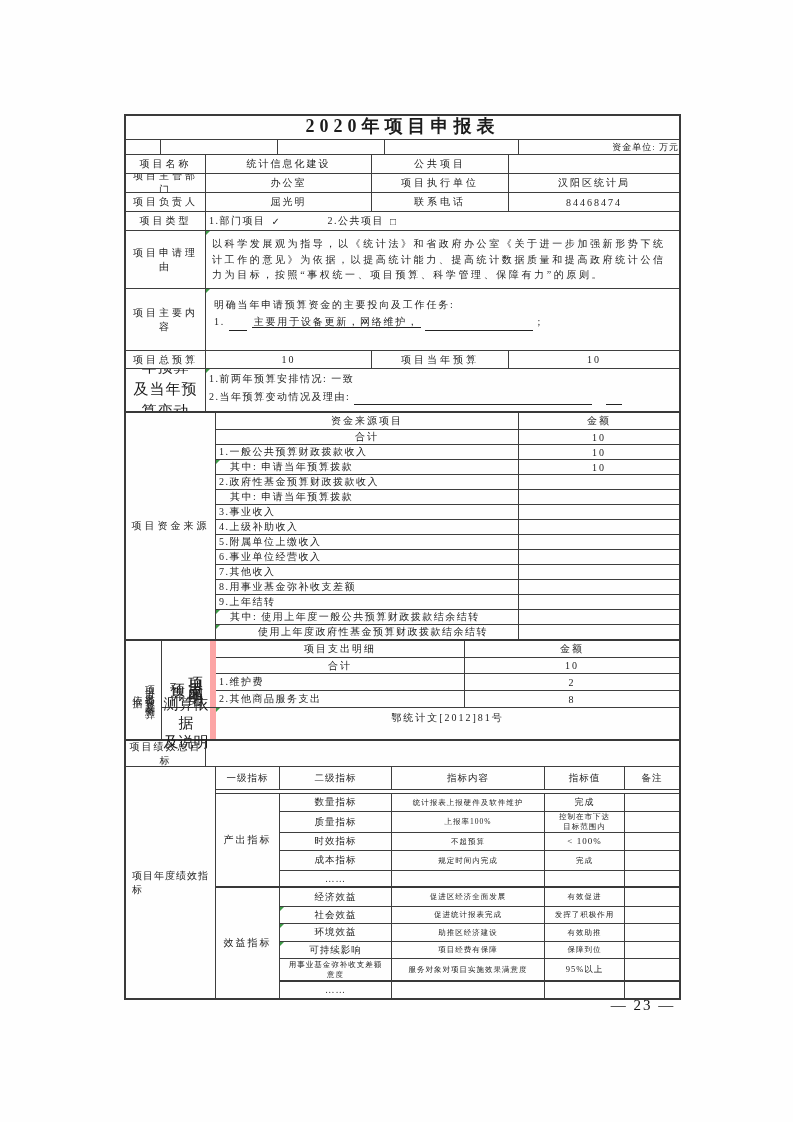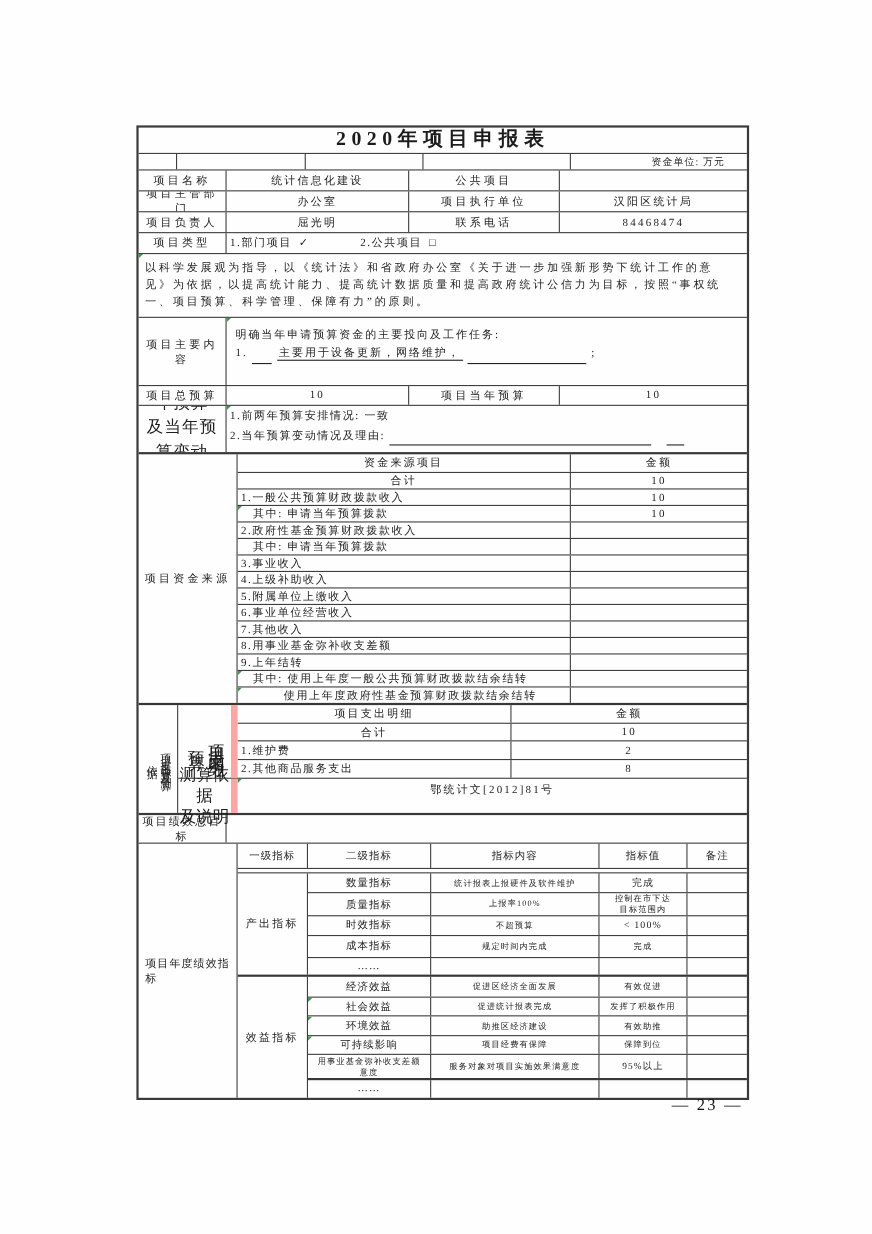--- a/index.html
+++ b/index.html
@@ -17,21 +17,21 @@
   .cell.left{justify-content:flex-start;text-align:left;letter-spacing:1.5px;}
   .lbl{letter-spacing:3px;}
   .pre{white-space:pre-line;}
   .c1{width:80px;}.c2{width:166px;}.c3{width:137px;}.c4{flex:1;}
   .fitem{width:303px;}
   .famount{flex:1;}
   .title-row{height:23px;}
   .title{width:100%;text-align:center;font-size:18px;font-weight:bold;letter-spacing:5px;line-height:21px;}
   .unit-row{height:15px;font-size:9px;}
   .u1{width:35px;}.u2{width:117px;}.u3{width:107px;}.u4{width:134px;}
-  .u5{flex:1;justify-content:flex-end;padding-right:20px;letter-spacing:1px;}
+  .u5{flex:1;justify-content:flex-end;padding-right:0;letter-spacing:1px;}
   .h19{height:19px;}.h18{height:18px;}
   .reason-row{height:58px;}
   .reason-text{font-size:10px;line-height:1.55;letter-spacing:2.6px;text-align:left;padding:2px 6px;}
   .content-row{height:62px;}
   .content-cell{flex-direction:column;align-items:flex-start;justify-content:flex-start;
                 padding:7px 8px;line-height:1.7;letter-spacing:1.8px;}
   .uln{border-bottom:1px solid #222;padding:0 2px;}
   .ublank{display:inline-block;border-bottom:1px solid #222;height:11px;vertical-align:bottom;}
   .prev-row{height:43px;}
   .prev-lbl{font-size:15px;letter-spacing:1px;line-height:1.45;}
@@ -108,20 +108,21 @@
     <div class="cell c1 lbl">项目类型</div>
     <div class="cell c4 last left">
       <span>1.部门项目</span>
       <span class="check">✓</span>
       <span class="opt2">2.公共项目</span>
       <span class="check">□</span>
     </div>
   </div>
 
   <div class="row reason-row">
+    <div class="cell c1 lbl">项目申请理由</div>
     <div class="cell c4 last gm reason-text">以科学发展观为指导，以《统计法》和省政府办公室《关于进一步加强新形势下统计工作的意见》为依据，以提高统计能力、提高统计数据质量和提高政府统计公信力为目标，按照“事权统一、项目预算、科学管理、保障有力”的原则。</div>
   </div>
 
   <div class="row content-row">
     <div class="cell c1 lbl">项目主要内容</div>
     <div class="cell c4 last gm content-cell">
       <span>明确当年申请预算资金的主要投向及工作任务:</span>
       <span>
         <span>1.</span>
         <span class="ublank" style="width:18px"></span>

